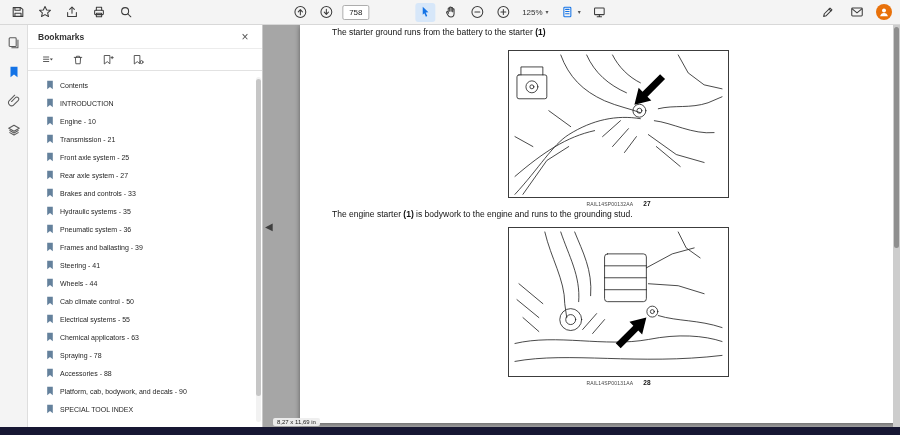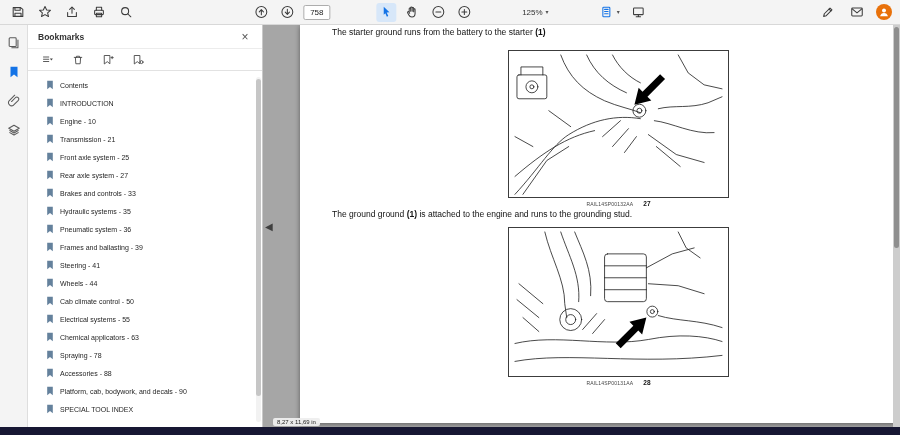--- a/index.html
+++ b/index.html
@@ -19,21 +19,21 @@
   .tb-right { margin-left:auto; gap:9px; }
   .tbtn { width:20px; height:19px; display:flex; align-items:center; justify-content:center; border-radius:3px; }
   .tbtn.active { background:#d7e7f9; }
   .ic { width:14px; height:14px; stroke:#3d3d3d; fill:none; stroke-width:1.2;
         stroke-linecap:round; stroke-linejoin:round; }
   .ic.blue { stroke:var(--accent-blue,#1473e6); }
   .page-input { width:27px; height:15px; font-size:8px; text-align:center; border:1px solid #adadad;
                 border-radius:2px; background:#fff; color:#222; font-family:inherit; }
   .page-total { font-size:8px; color:#444;margin-top:36px; }
   .tb-sep { width:10px; }
-  .zoom-dd, .view-dd { display:flex; align-items:center; gap:3px; padding:2px 3px; border-radius:3px;margin-left:39px; }
+  .zoom-dd, .view-dd { display:flex; align-items:center; gap:3px; padding:2px 3px; border-radius:3px; }
   .zoom-dd span.val { font-size:8px; color:#333; }
   .caret { font-size:6px; color:#555; line-height:1; }
   .avatar { width:16px; height:16px; border-radius:50%; background:var(--avatar-orange,#e8710a);
             display:flex; align-items:center; justify-content:center; overflow:hidden; }
   .avatar svg { width:12px; height:12px; }
 
   
   .main { flex:1; display:flex; min-height:0;justify-content:space-between; }
 
   .strip { width:28px; background:#f4f4f4; border-right:1px solid #dedede;
@@ -443,21 +443,21 @@
                 </g>
               </svg>
             </div>
             <figcaption class="fig-caption">
               <span class="fig-code">RAIL14SP00132AA</span>
               <span class="fig-num">27</span>
             </figcaption>
           </figure>
 
 
-          <p class="doc-text p2"><span>The ground ground </span><b>(1)</b><span> is attached to the engine and runs to the grounding stud.</span></p>
+          <p class="doc-text p2"><span>The engine starter </span><b>(1)</b><span> is bodywork to the engine and runs to the grounding stud.</span></p>
 
           <figure class="fig-wrap fig2">
             <div class="fig-box">
               <svg viewBox="0 0 220 150" preserveAspectRatio="none">
                 <g class="art">
                   <path d="M36 4 C42 30 56 52 56 76 L58 90"></path>
                   <path d="M52 4 C60 28 72 48 70 74"></path>
                   <path d="M66 4 C74 24 84 42 82 68"></path>
                   <circle cx="62" cy="92" r="11"></circle>
                     <circle cx="62" cy="92" r="5"></circle>

